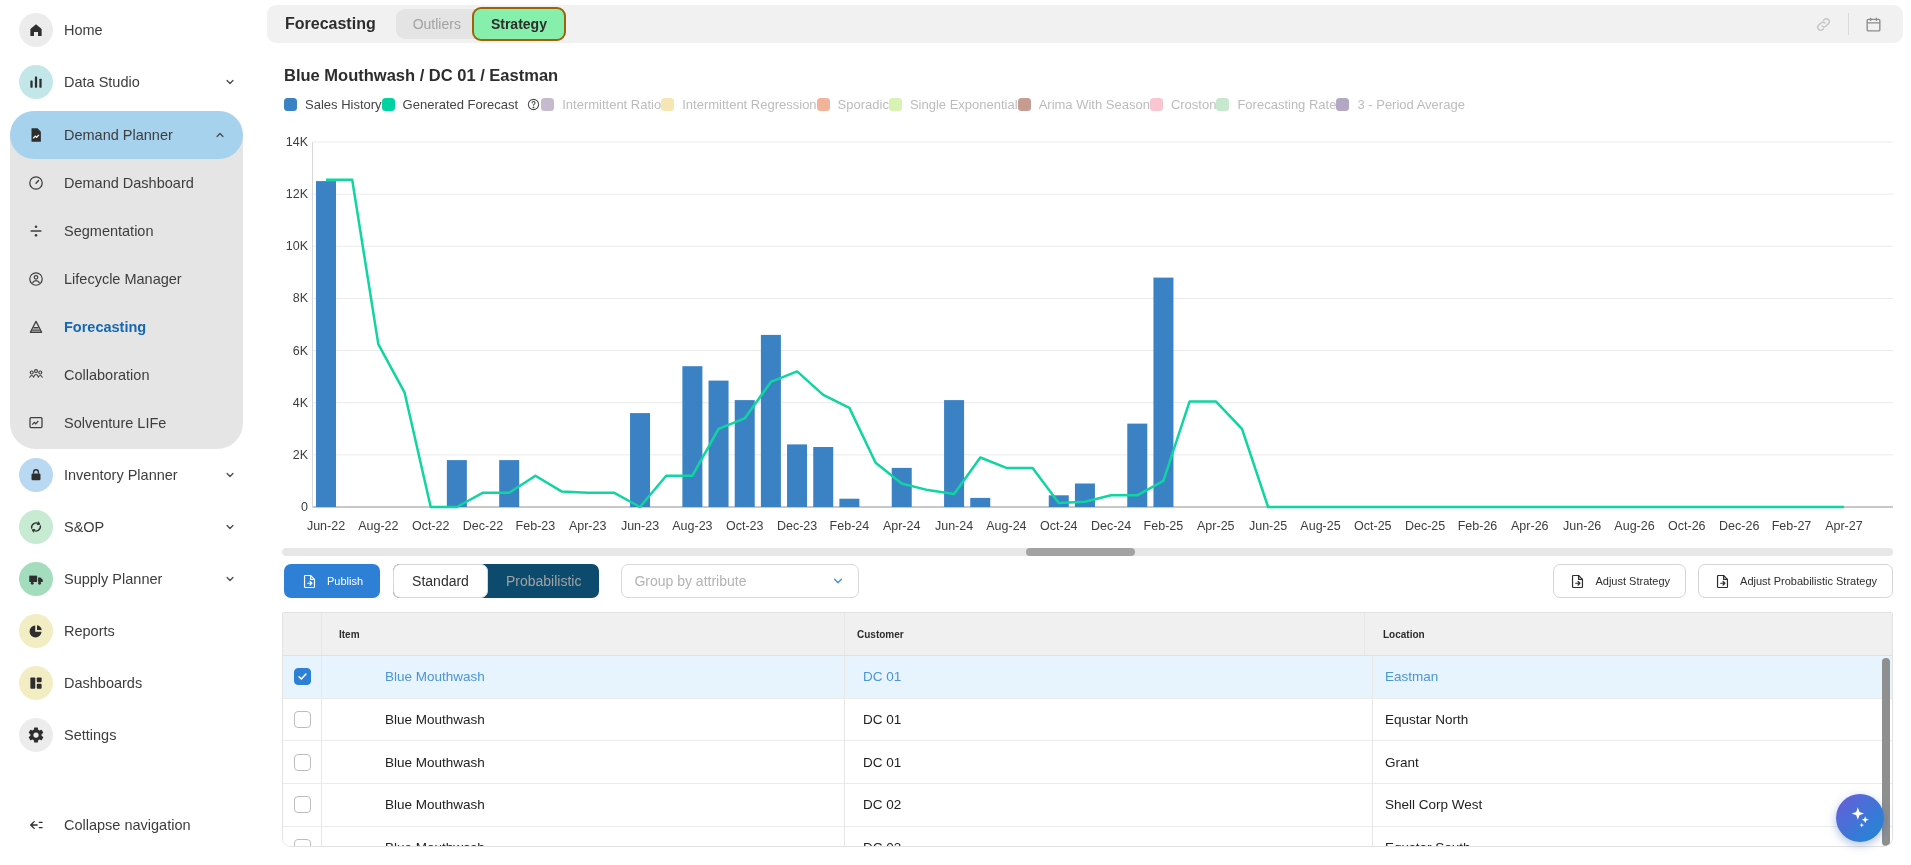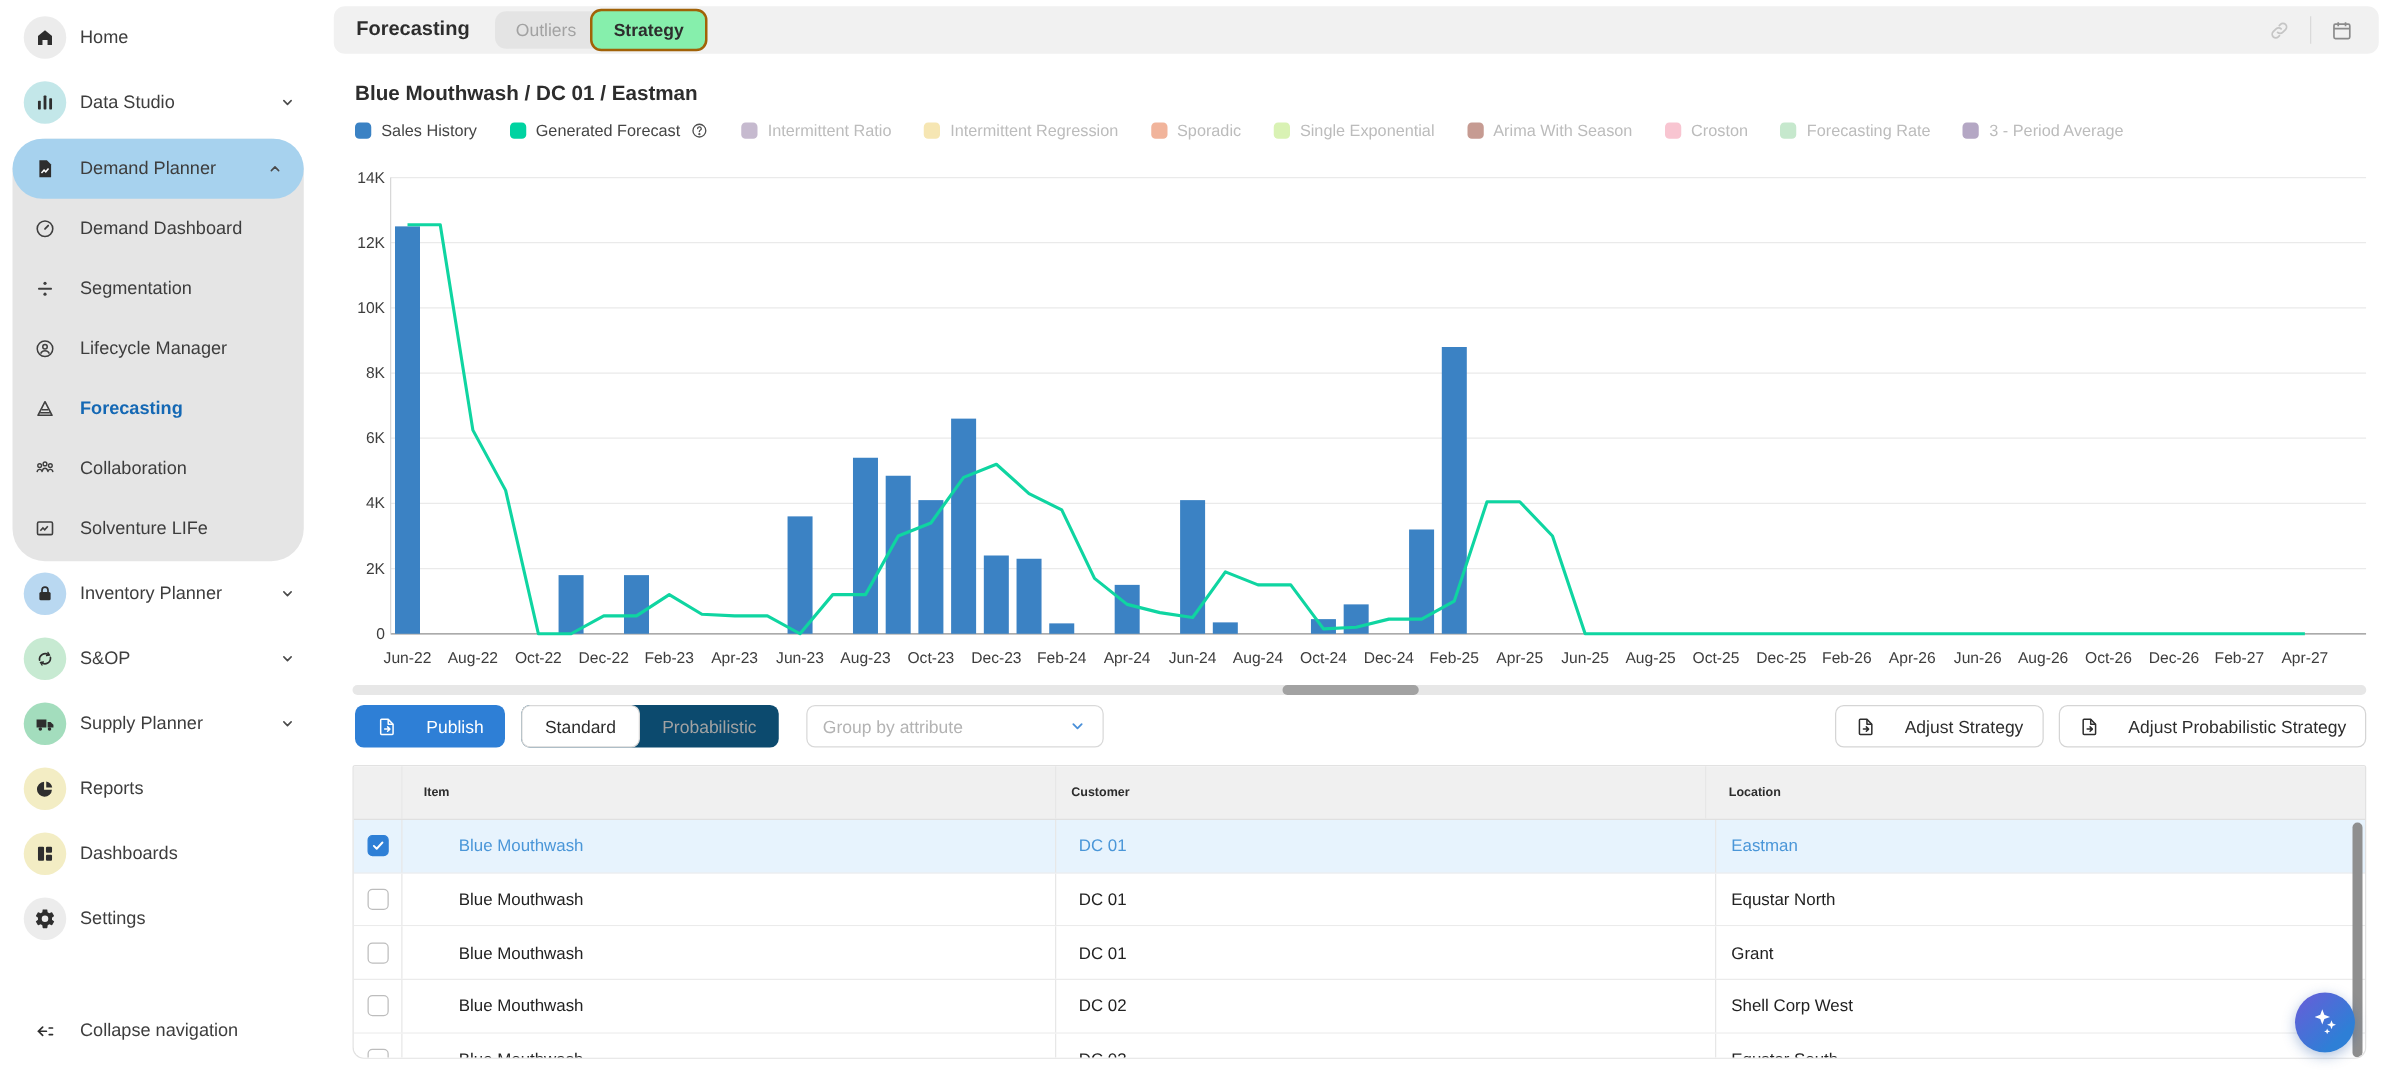--- a/index.html
+++ b/index.html
@@ -36,39 +36,39 @@
   .seg-tab { font-size:14px; padding:7px 17px; border-radius:9px; cursor:pointer; }
   .seg-tab.inactive { background:#e4e4e4; color:#a2a2a2; border-radius:9px 0 0 9px; }
   .seg-tab.activetab { background:#86efac; border:2px solid #a16207; color:#2d2d2d; font-weight:700; margin-left:-6px; }
   .topbar-right { margin-left:auto; display:flex; align-items:center; gap:15px; }
   .tb-ic { display:flex; cursor:pointer; }
   .tb-ic svg { width:19px; height:19px; }
   .tb-divider { width:1px; height:22px; background:#dadada; }
 
   .page-title { position:absolute; left:31px; top:66px; font-size:16.5px; font-weight:700; color:#2d2d2d; }
 
-  .legend { position:absolute; left:31px; top:97px; display:flex; align-items:center; gap:26px; font-size:13px; }
+  .legend { position:absolute; left:31px; top:97px; display:flex; align-items:center; font-size:13px; }
   .legend-item { display:flex; align-items:center; gap:8px; cursor:pointer; }
   .legend-swatch { width:13px; height:13px; border-radius:3.5px; }
   .legend-item .legend-label { color:#454545; }
   .legend-item.inactive .legend-label { color:#bcbcbc; }
   .legend-help { display:flex; color:#4f4f4f; }
   .legend-help svg { width:15px; height:15px; }
 
   .chart-wrap { position:absolute; left:31px; right:18px; top:130px; height:414px; }
   .chart-wrap svg { display:block; }
 
   .hscroll-track { position:absolute; left:29px; right:18px; top:548px; height:8px;
                    background:#e7e7e7; border-radius:4px; }
   .hscroll-thumb { position:absolute; left:744px; top:0; width:109px; height:8px;
                    background:#a2a2a2; border-radius:4px; cursor:pointer; }
 
   
   .toolbar { position:absolute; left:31px; right:18px; top:563px; height:36px; display:flex; align-items:center; }
-  .btn { display:flex; align-items:center; gap:23px; height:34px; border-radius:7px; font-size:14px; cursor:pointer; }
+  .btn { display:flex; align-items:center; gap:9px; height:34px; border-radius:7px; font-size:11px; cursor:pointer; }
   .btn .icon { display:flex; }
   .btn .icon svg { width:17px; height:17px; }
   .btn-publish { background:#2e7fd6; color:#fff; padding:0 17px; font-weight:500; }
   .mode-seg { display:flex; align-items:center; background:#0c4a6e; border-radius:7px; height:34px; margin-left:13px; }
   .mode-tab { font-size:14px; padding:0 18px; height:34px; display:flex; align-items:center; cursor:pointer; color:#a2a2a2; }
   .mode-tab.sel { background:#fff; border:1px solid #d8d8d8; border-radius:7px; color:#2d2d2d; font-weight:500; }
   .groupby { width:238px; height:34px; border:1px solid #d9d9d9; border-radius:7px; margin-left:22px;
              display:flex; align-items:center; padding:0 12px; font-size:14px; color:#b3b3b3; cursor:pointer; }
   .groupby .chevb { margin-left:auto; color:#4a90d9; display:flex; }
   .groupby .chevb svg { width:16px; height:16px; }
@@ -79,21 +79,21 @@
   
   .table { position:absolute; left:29px; right:18px; top:612px; height:235px; background:#fff;
            border:1px solid #e2e2e2; border-radius:2px 2px 9px 9px; overflow:hidden; }
   .thead { display:flex; height:43px; background:#f0f0f0; border-bottom:1px solid #e0e0e0;
            font-size:10px; font-weight:700; color:#2d2d2d; }
   .trow { display:flex; height:42.7px; border-bottom:1px solid #ebebeb; font-size:13.5px; color:#222;
           background:#fff; cursor:pointer; }
   .trow.selected { background:#e7f3fd; color:#4a96d8; }
   .tc { display:flex; align-items:center; }
   .tc-check { width:38px; justify-content:center; }
-  .tc-item { width:523px; border-left:1px solid #e7e7e7; padding-left:45px; }
+  .tc-item { width:523px; border-left:1px solid #e7e7e7; padding-left:63px; }
   .thead .tc-item { padding-left:17px; }
   .tc-loc { width:528px; border-left:1px solid #e7e7e7; padding-left:18px; }
   .tc-cust { flex:1; border-left:1px solid #e7e7e7; padding-left:12px; }
   .checkbox { width:17px; height:17px; border:1.5px solid #bdbdbd; border-radius:4px; background:#fff;
               display:flex; align-items:center; justify-content:center; cursor:pointer; }
   .checkbox.checked { background:#2e7fd6; border-color:#2e7fd6; }
   .checkbox svg { width:11px; height:11px; }
   .vscroll { position:absolute; right:2px; top:45px; width:8px; height:188px; background:#8f8f8f;
              border-radius:4px; cursor:pointer; }
 

